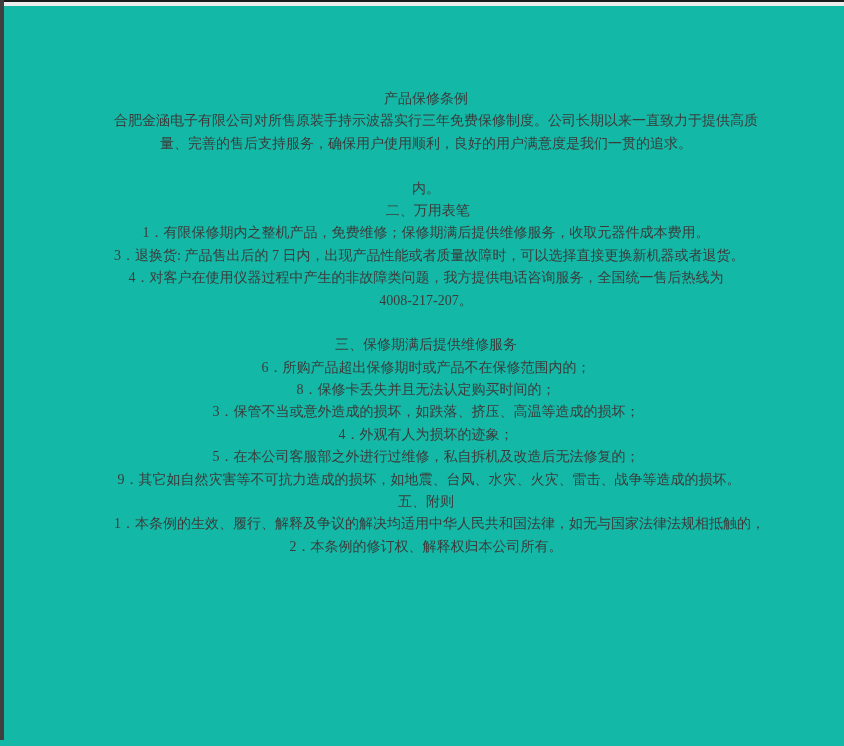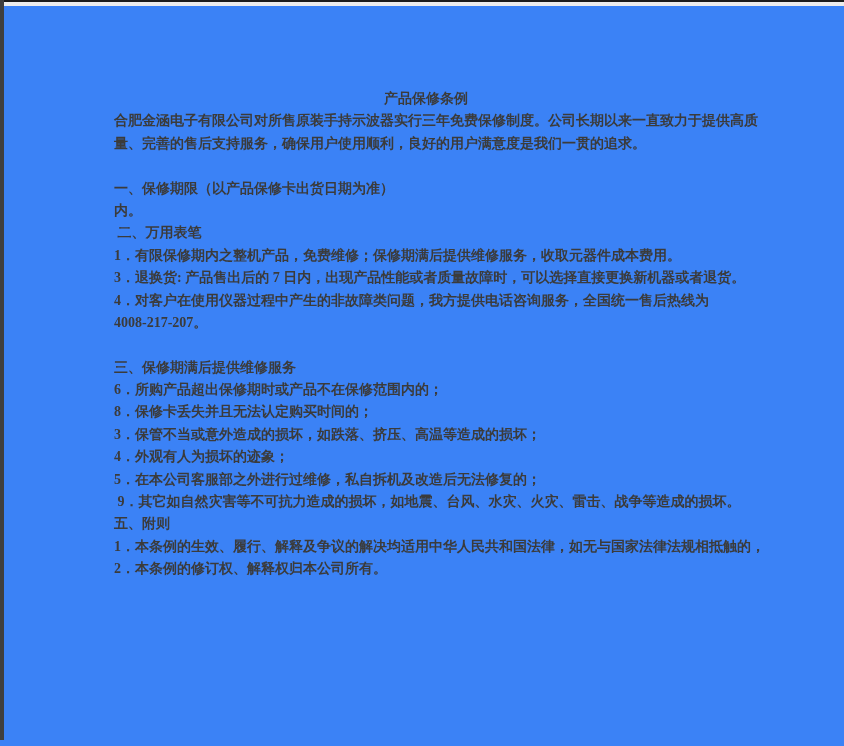--- a/index.html
+++ b/index.html
@@ -7,23 +7,22 @@
     padding: 0;
     width: 844px;
     height: 746px;
     background: #ffffff;
     overflow: hidden;
   }
   .viewport {
     position: relative;
     width: 844px;
     height: 746px;
-    background: #3b82f6;
+    background: #14b8a6;
     font-family: "Liberation Serif", "DejaVu Serif", serif;
-    font-weight: bold;
   }
   .top-edge {
     position: absolute;
     top: 0; left: 0; right: 0;
     height: 2px;
     background: #1c1c1c;
   }
   .top-band {
     position: absolute;
     top: 2px; left: 0; right: 0;
@@ -42,40 +41,39 @@
     left: 114px;
     top: 88px;
     width: 624px;
     color: #3b3b3b;
     font-size: 14px;
     line-height: 22.4px;
   }
   .ln {
     height: 22.4px;
     white-space: pre;
-    text-align: left;
+    text-align: center;
   }
   .ln.title {
     text-align: center;
   }
 </style>
 </head>
 <body>
 
 <div class="viewport">
   <div class="top-edge"></div>
   <div class="top-band"></div>
   <div class="left-edge"></div>
 
   <div class="doc">
     <div class="ln title">产品保修条例</div>
     <div class="ln">合肥金涵电子有限公司对所售原装手持示波器实行三年免费保修制度。公司长期以来一直致力于提供高质</div>
     <div class="ln">量、完善的售后支持服务，确保用户使用顺利，良好的用户满意度是我们一贯的追求。</div>
     <div class="ln"></div>
-    <div class="ln">一、保修期限（以产品保修卡出货日期为准）</div>
     <div class="ln">内。</div>
     <div class="ln"> 二、万用表笔</div>
     <div class="ln">1．有限保修期内之整机产品，免费维修；保修期满后提供维修服务，收取元器件成本费用。</div>
     <div class="ln">3．退换货: 产品售出后的 7 日内，出现产品性能或者质量故障时，可以选择直接更换新机器或者退货。</div>
     <div class="ln">4．对客户在使用仪器过程中产生的非故障类问题，我方提供电话咨询服务，全国统一售后热线为</div>
     <div class="ln">4008-217-207。</div>
     <div class="ln"></div>
     <div class="ln">三、保修期满后提供维修服务</div>
     <div class="ln">6．所购产品超出保修期时或产品不在保修范围内的；</div>
     <div class="ln">8．保修卡丢失并且无法认定购买时间的；</div>

